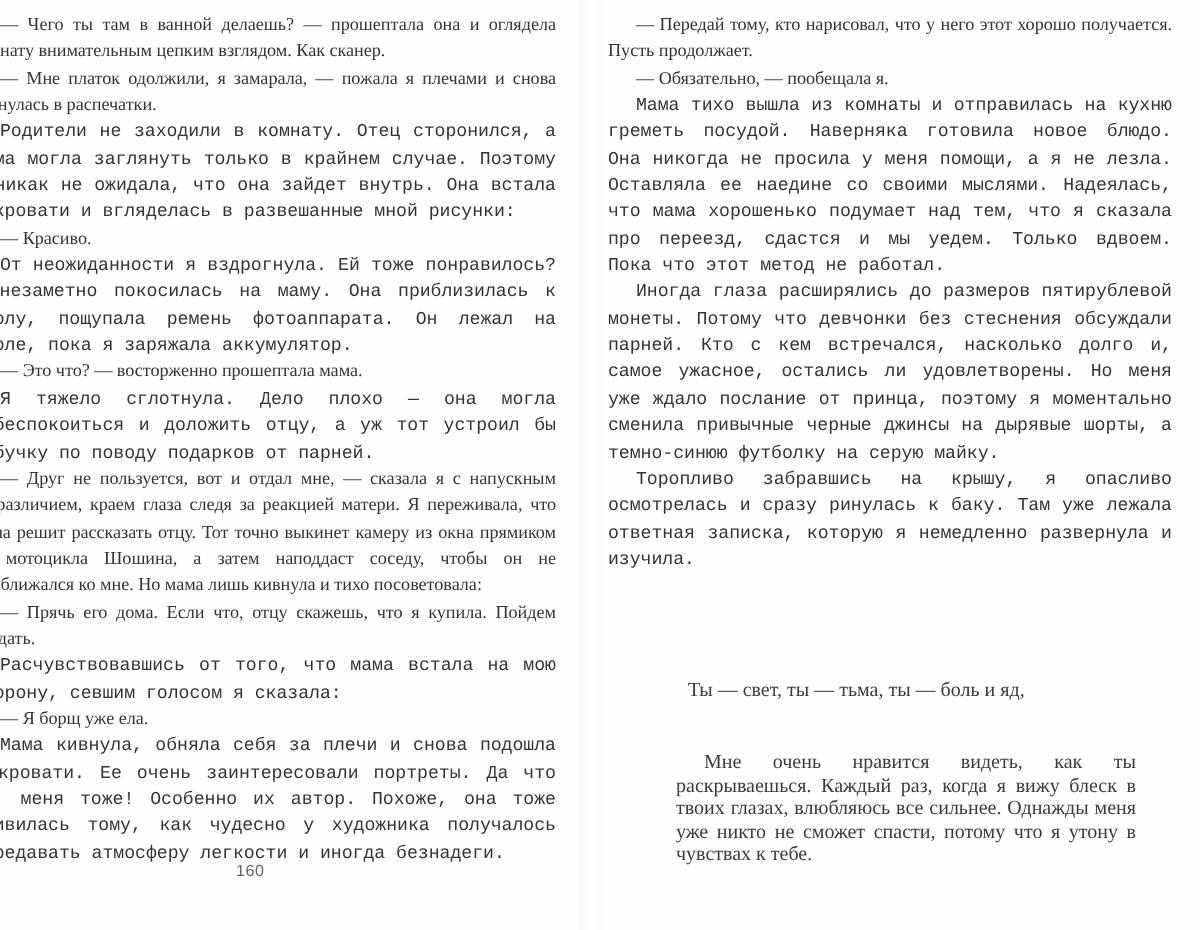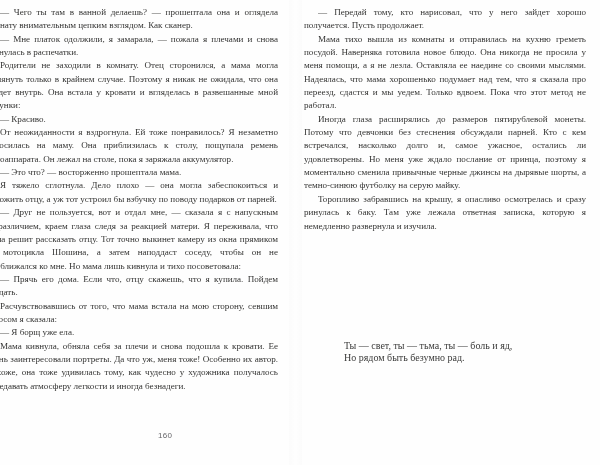--- a/index.html
+++ b/index.html
@@ -49,20 +49,21 @@
     width: 292px;
   }
   .page-right .textblock {
     left: 4px;
     width: 282px;
   }
   p.para {
     margin: 0;
     text-indent: 14px;
     hyphens: manual;
+    font-family: Liberation Mono, monospace;
   }
   p.dialog {
     margin: 0;
     text-indent: 14px;
   }
   .note {
     position: absolute;
     left: 38px;
     width: 230px;
     font-size: 10px;
@@ -84,21 +85,20 @@
   .note-prose p {
     margin: 0;
     text-indent: 14px;
   }
   .folio {
     position: absolute;
     font-size: 8px;
     color: #66666a;
     letter-spacing: 0.3px;
     font-family: "Liberation Sans", sans-serif;
-    margin-left: 40px;
   }
   .folio-left {
     left: 118px;
     top: 431px;
   }
   .gutter {
     position: absolute;
     left: 289px;
     top: 0;
     width: 13px;
@@ -127,27 +127,30 @@
       <p class="dialog">— Я борщ уже ела.</p>
       <p class="para">Мама кивнула, обняла себя за плечи и снова подошла к кровати. Ее очень заинтересовали портреты. Да что уж, меня тоже! Особенно их автор. Похоже, она тоже удивилась тому, как чудесно у художника получалось передавать атмосферу легкости и иногда безнадеги.</p>
     </div>
     <div class="folio folio-left">160</div>
   </div>
 
   <div class="gutter"></div>
 
   <div class="page page-right">
     <div class="textblock">
-      <p class="dialog">— Передай тому, кто нарисовал, что у него зайдет хорошо получается. Пусть продолжает.</p>
+      <p class="dialog">— Передай тому, кто нарисовал, что у него этот хорошо получается. Пусть продолжает.</p>
+      <p class="dialog">— Обязательно, — пообещала я.</p>
       <p class="para">Мама тихо вышла из комнаты и отправилась на кухню греметь посудой. Наверняка готовила новое блюдо. Она никогда не просила у меня помощи, а я не лезла. Оставляла ее наедине со своими мыслями. Надеялась, что мама хорошенько подумает над тем, что я сказала про переезд, сдастся и мы уедем. Только вдвоем. Пока что этот метод не работал.</p>
       <p class="para">Иногда глаза расширялись до размеров пятирублевой монеты. Потому что девчонки без стеснения обсуждали парней. Кто с кем встречался, насколько долго и, самое ужасное, остались ли удовлетворены. Но меня уже ждало послание от принца, поэтому я моментально сменила привычные черные джинсы на дырявые шорты, а темно-синюю футболку на серую майку.</p>
       <p class="para">Торопливо забравшись на крышу, я опасливо осмотрелась и сразу ринулась к баку. Там уже лежала ответная записка, которую я немедленно развернула и изучила.</p>
     </div>
 
     <div class="note note-poem">
       <div class="line">Ты — свет, ты — тьма, ты — боль и яд,</div>
-      <div class="line">Но рядом быть безумно рад.</div>
     </div>
 
+    <div class="note note-prose">
+      <p>Мне очень нравится видеть, как ты раскрываешься. Каждый раз, когда я вижу блеск в твоих глазах, влюбляюсь все сильнее. Однажды меня уже никто не сможет спасти, потому что я утону в чувствах к тебе.</p>
+    </div>
 
   </div>
 
 </div>
 
 </body></html>

